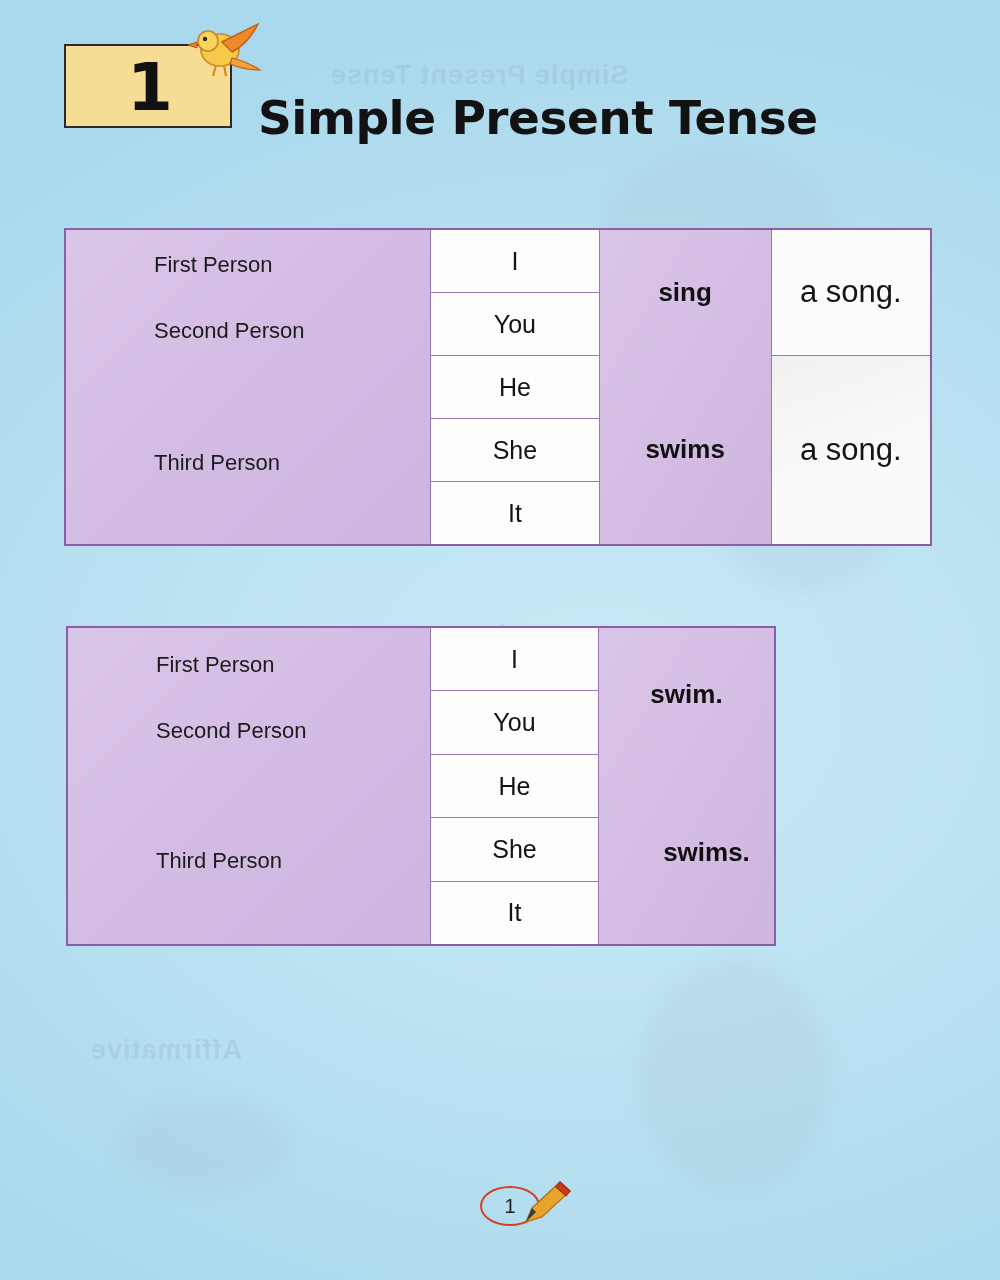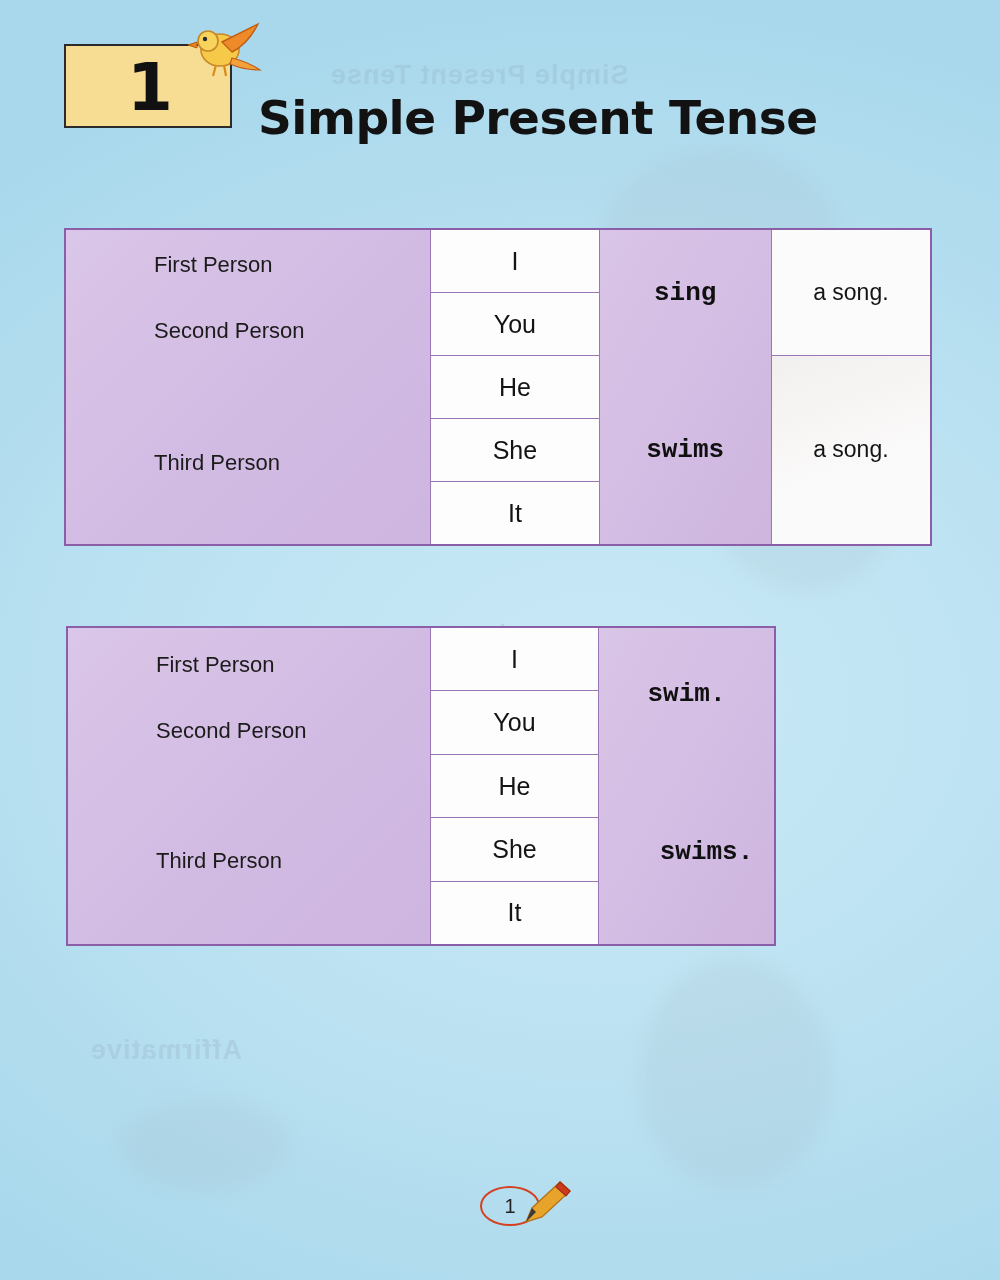--- a/index.html
+++ b/index.html
@@ -152,40 +152,39 @@
     box-sizing: border-box;
   }
   .tbl-2 .col-verb { width: 176px; border-left: 0; }
   .verb-cell {
     display: flex;
     align-items: center;
     justify-content: center;
     font-size: 26px;
     font-weight: bold;
     color: #101010;
-    font-family: Liberation Mono, monospace;
   }
   .verb-top { height: 40%; }
   .verb-bot { height: 60%; }
   .tbl-2 .verb-top { height: 42%; }
   .tbl-2 .verb-bot { height: 58%; padding-left: 40px; }
 
   .col-object {
     width: 160px;
     height: 100%;
     display: flex;
     flex-direction: column;
     border-left: 1.5px solid #9b76b4;
     box-sizing: border-box;
   }
   .obj-cell {
     display: flex;
     align-items: center;
     justify-content: center;
-    font-size: 23px;
+    font-size: 31px;
     color: #141414;
     background: #fbfbfb;
     box-sizing: border-box;
   }
   .obj-top { height: 40%; border-bottom: 1.5px solid #9b76b4; }
   .obj-bot { height: 60%; background: linear-gradient(160deg,#f2f0ee 0%, #fbfafa 60%); }
 
   
   .footer {
     position: absolute;

